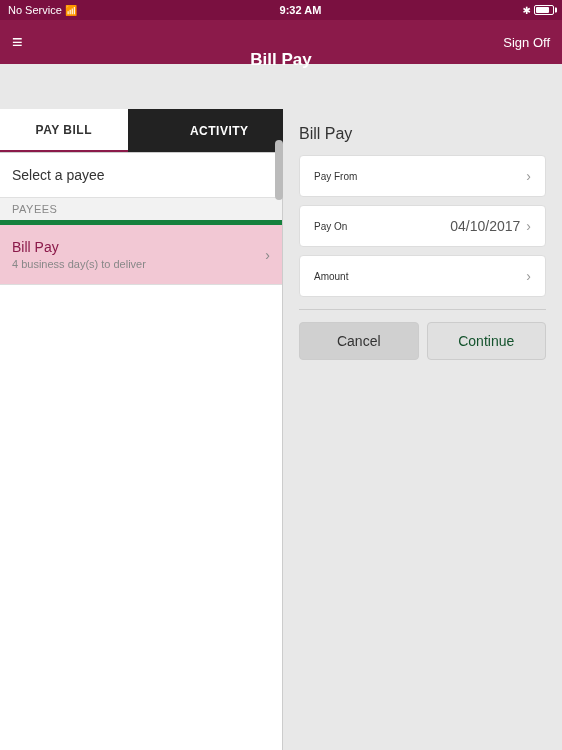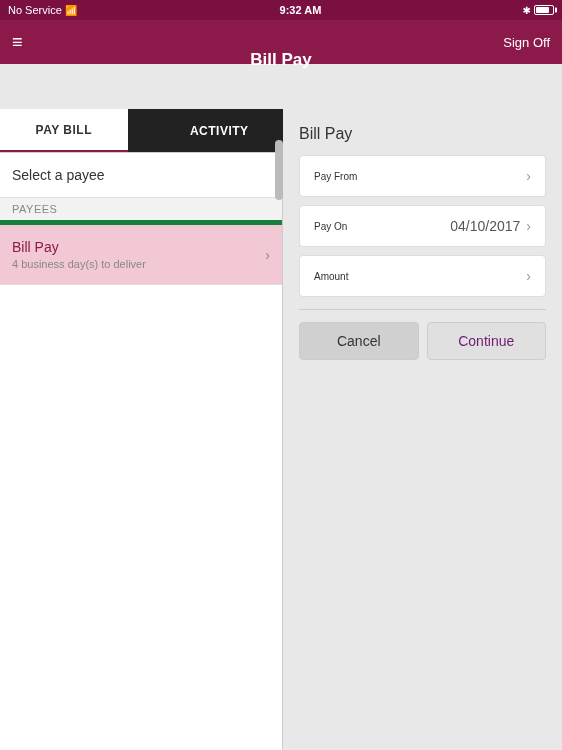--- a/index.html
+++ b/index.html
@@ -269,21 +269,21 @@
       cursor: pointer;
       text-align: center;
       border: 1px solid #ccc;
     }
     .btn-cancel {
       background: #d0d0d0;
       color: #333;
     }
     .btn-continue {
       background: #e0e0e0;
-      color: #701a75;
+      color: #14532d;
     }
   </style>
 </head>
 <body>
 
 <div class="status-bar">
   <div class="status-left">
     <span>No Service</span>
     <span class="wifi-icon">📶</span>
   </div>

